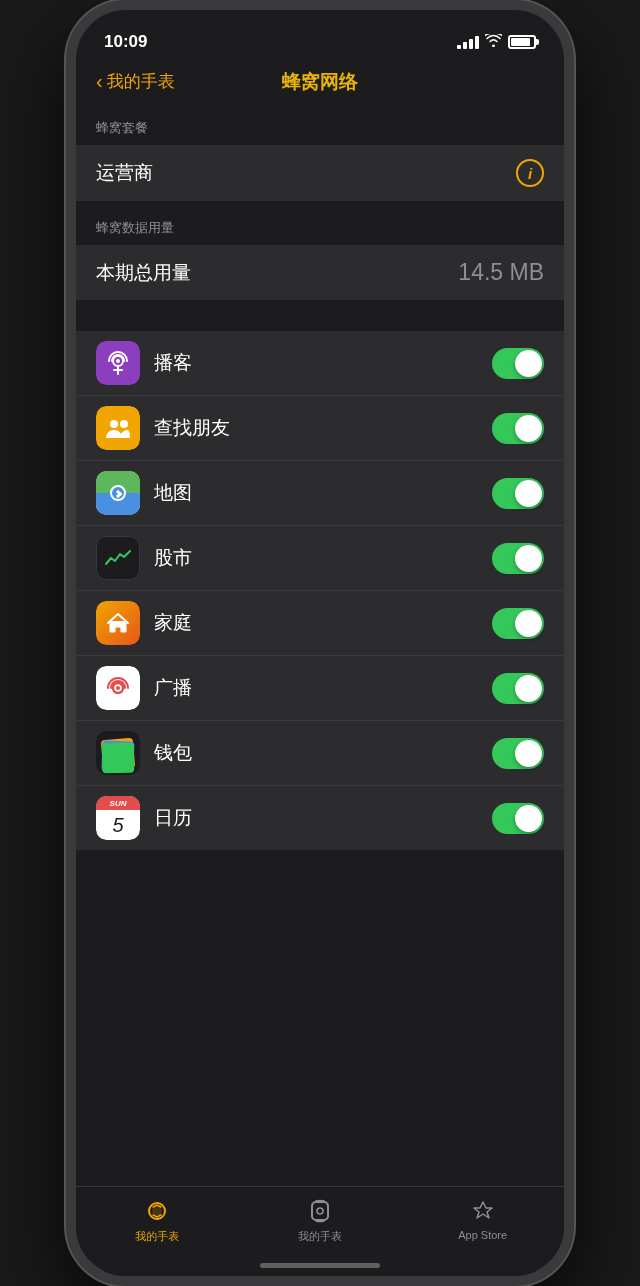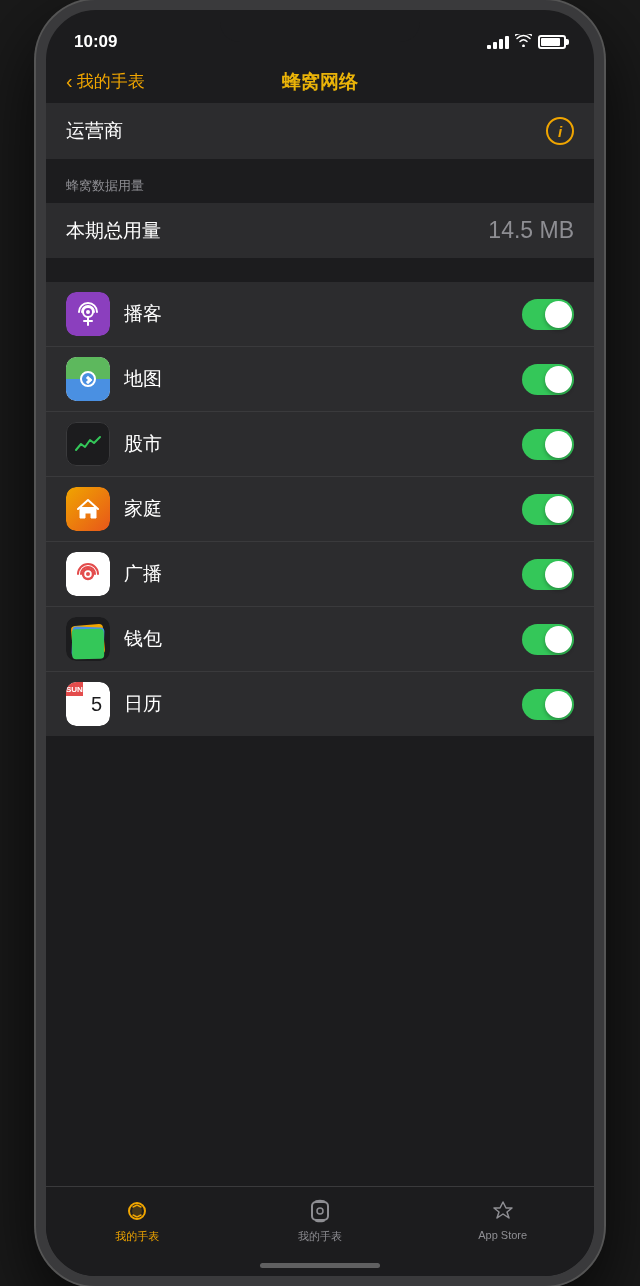--- a/index.html
+++ b/index.html
@@ -6,21 +6,21 @@
     body {
       background: #1a1a1a;
       display: flex;
       justify-content: center;
       align-items: center;
       min-height: 100vh;
       font-family: -apple-system, 'PingFang SC', 'Helvetica Neue', sans-serif;
     }
 
     .phone-frame {
-      width: 568px;
+      width: 508px;
       height: 1286px;
       background: #1c1c1e;
       border-radius: 60px;
       position: relative;
       overflow: hidden;
       border: 10px solid #3a3a3c;
       box-shadow: 0 0 0 2px #555, 0 30px 80px rgba(0,0,0,0.8);
     }
 
     
@@ -179,21 +179,21 @@
       align-items: center;
       justify-content: center;
       color: #f0a500;
       font-size: 15px;
       font-style: italic;
       font-weight: 600;
     }
 
     
     .app-list-section {
-      margin-top: 24px;
+      margin-top: 31px;
       border-radius: 10px;
     }
 
     .app-row {
       display: flex;
       align-items: center;
       justify-content: space-between;
       padding: 10px 20px;
       background: #2c2c2e;
       border-bottom: 0.5px solid #3a3a3c;
@@ -324,20 +324,21 @@
     <div class="nav-back">
       <span class="nav-back-arrow">‹</span>
       <span>我的手表</span>
     </div>
     <span class="nav-title">蜂窝网络</span>
   </div>
 
   <div class="content">
 
     <div>
+      <div class="section-header">蜂窝套餐</div>
       <div class="section-card">
         <div class="list-row">
           <span class="row-label">运营商</span>
           <div class="info-btn">i</div>
         </div>
       </div>
     </div>
 
     <div>
       <div class="section-header">蜂窝数据用量</div>
@@ -367,20 +368,38 @@
       </div>
       <span class="app-name">播客</span>
     </div>
     <div class="toggle">
       <div class="toggle-knob"></div>
     </div>
   </div>
           <div class="app-row">
     <div class="app-left">
       <div class="app-icon">
+        <div style="width:44px;height:44px;border-radius:10px;background:#f0a500;display:flex;align-items:center;justify-content:center;">
+        <svg width="28" height="28" viewBox="0 0 28 28" fill="white">
+          <circle cx="10" cy="10" r="4" fill="white"></circle>
+          <circle cx="20" cy="10" r="4" fill="white"></circle>
+          <path d="M2 24 C2 19 5.6 16 10 16 C14.4 16 18 19 18 24" fill="white"></path>
+          <path d="M16 24 C16 19 19.6 16 24 16 C24 16 26 17 26 24" fill="white"></path>
+        </svg>
+      </div>
+      </div>
+      <span class="app-name">查找朋友</span>
+    </div>
+    <div class="toggle">
+      <div class="toggle-knob"></div>
+    </div>
+  </div>
+          <div class="app-row">
+    <div class="app-left">
+      <div class="app-icon">
         <div style="width:44px;height:44px;border-radius:10px;overflow:hidden;position:relative;background:#e8e8e8;">
         <div style="position:absolute;top:0;left:0;right:0;bottom:50%;background:#5db85d;"></div>
         <div style="position:absolute;bottom:0;left:0;right:0;top:50%;background:#4a90e2;"></div>
         <div style="position:absolute;inset:0;display:flex;align-items:center;justify-content:center;">
           <div style="width:16px;height:16px;background:#4a90e2;border-radius:50%;border:2px solid white;display:flex;align-items:center;justify-content:center;">
             <div style="width:6px;height:6px;border-left:3px solid white;border-bottom:3px solid white;transform:rotate(225deg);margin-top:2px;"></div>
           </div>
         </div>
       </div>
       </div>
@@ -450,21 +469,21 @@
       </div>
       <span class="app-name">钱包</span>
     </div>
     <div class="toggle">
       <div class="toggle-knob"></div>
     </div>
   </div>
           <div class="app-row">
     <div class="app-left">
       <div class="app-icon">
-        <div style="width:44px;height:44px;border-radius:10px;background:white;display:flex;overflow:hidden;">
+        <div style="width:44px;height:44px;border-radius:10px;background:white;display:flex;flex-direction:column;overflow:hidden;font-style:italic;">
         <div style="background:#e34c4c;height:14px;display:flex;align-items:center;justify-content:center;font-size:8px;color:white;font-weight:bold;">SUN</div>
         <div style="flex:1;display:flex;align-items:center;justify-content:center;font-size:20px;font-weight:300;color:#1c1c1e;">5</div>
       </div>
       </div>
       <span class="app-name">日历</span>
     </div>
     <div class="toggle">
       <div class="toggle-knob"></div>
     </div>
   </div>

